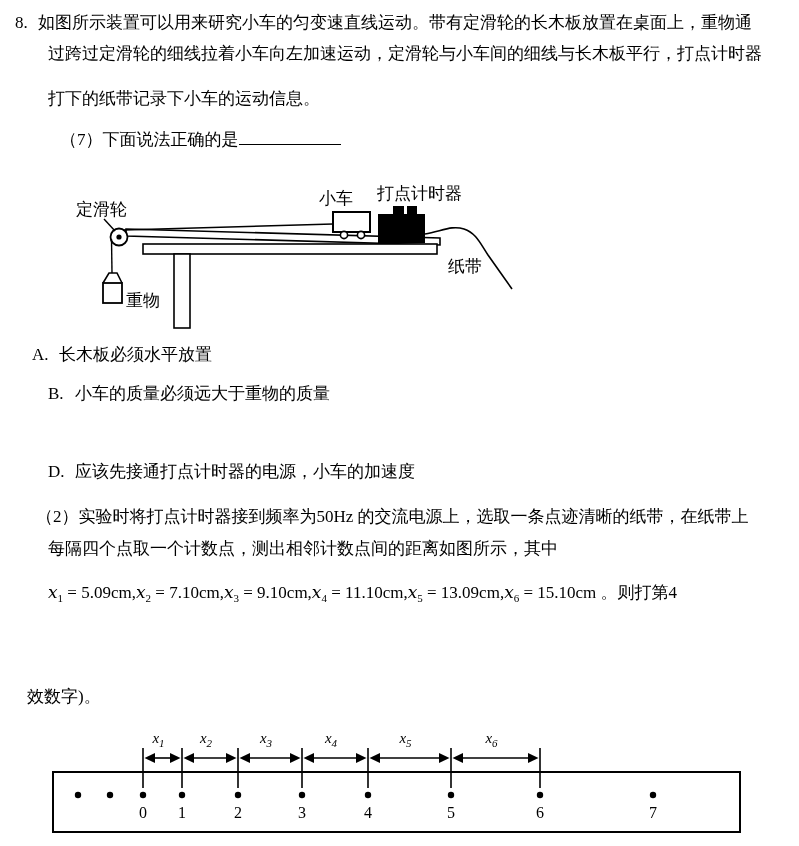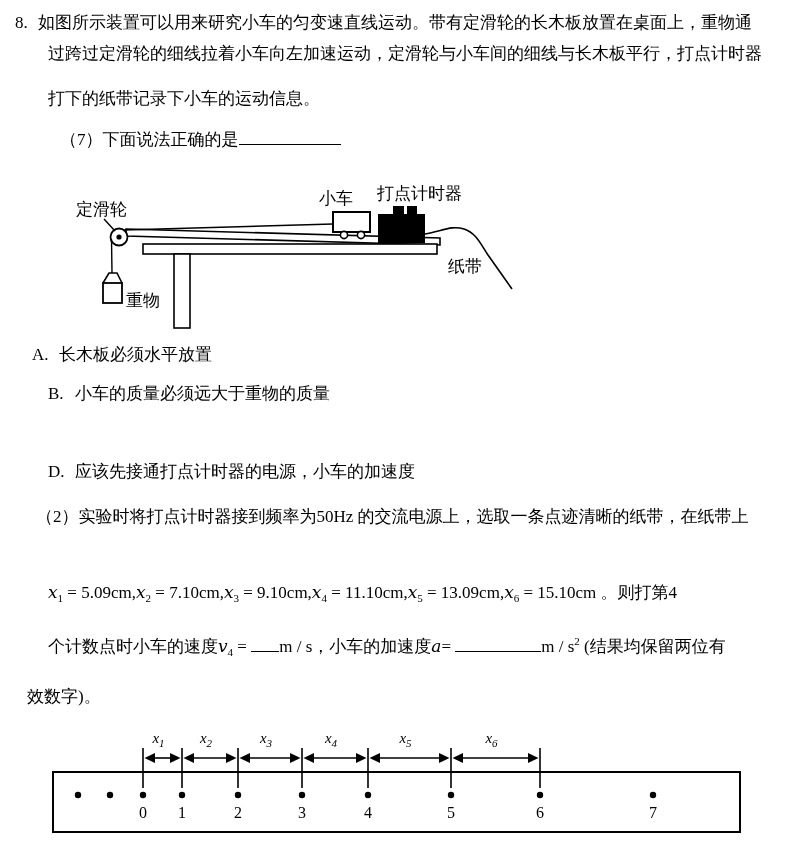--- a/index.html
+++ b/index.html
@@ -63,22 +63,22 @@
     <text x="317" y="17">打点计时器</text>
     <text x="388" y="90">纸带</text>
     <text x="66" y="124">重物</text>
   </svg>
 
   <div class="tline" style="left:32px;top:344px;"><span class="optlab">A.</span><span>长木板必须水平放置</span></div>
   <div class="tline" style="left:48px;top:383px;"><span class="optlab">B.</span><span>小车的质量必须远大于重物的质量</span></div>
   <div class="tline" style="left:48px;top:461px;"><span class="optlab">D.</span><span>应该先接通打点计时器的电源，小车的加速度</span></div>
 
   <div class="tline" style="left:36px;top:500px;margin-top:6px;">（2）实验时将打点计时器接到频率为50Hz 的交流电源上，选取一条点迹清晰的纸带，在纸带上</div>
+  <div class="tline" style="left:48px;top:538px;">每隔四个点取一个计数点，测出相邻计数点间的距离如图所示，其中</div>
   <div class="tline" style="left:48px;top:581px;"><i class="mi">x</i><sub>1</sub><span> = 5.09cm,</span><i class="mi">x</i><sub>2</sub><span> = 7.10cm,</span><i class="mi">x</i><sub>3</sub><span> = 9.10cm,</span><i class="mi">x</i><sub>4</sub><span> = 11.10cm,</span><i class="mi">x</i><sub>5</sub><span> = 13.09cm,</span><i class="mi">x</i><sub>6</sub><span> = 15.10cm 。则打第4</span></div>
-  <div class="tline" style="left:48px;top:630px;"><span>个计数点时小车的速度</span><i class="mi">v</i><sub>4</sub><span> = </span><span class="blank" style="width: 28px;"></span><span>m / s，小车的加速度</span><i class="mi">a</i><span>= </span><span class="blank" style="width: 86px;"></span><span>m / s</span><sup>2</sup><span> (结果均保留两位有</span></div>
   <div class="tline" style="left:27px;top:686px;">效数字)。</div>
 
   <svg style="position:absolute;left:40px;top:712px;" width="715" height="134" viewBox="0 0 715 134">
     <rect x="13" y="60" width="687" height="60" fill="#fff" stroke="#000" stroke-width="2"></rect>
   <line x1="103" y1="36" x2="103" y2="76" stroke="#000" stroke-width="1.6"></line>
       <line x1="142" y1="36" x2="142" y2="76" stroke="#000" stroke-width="1.6"></line>
       <line x1="198" y1="36" x2="198" y2="76" stroke="#000" stroke-width="1.6"></line>
       <line x1="262" y1="36" x2="262" y2="76" stroke="#000" stroke-width="1.6"></line>
       <line x1="328" y1="36" x2="328" y2="76" stroke="#000" stroke-width="1.6"></line>
       <line x1="411" y1="36" x2="411" y2="76" stroke="#000" stroke-width="1.6"></line>

